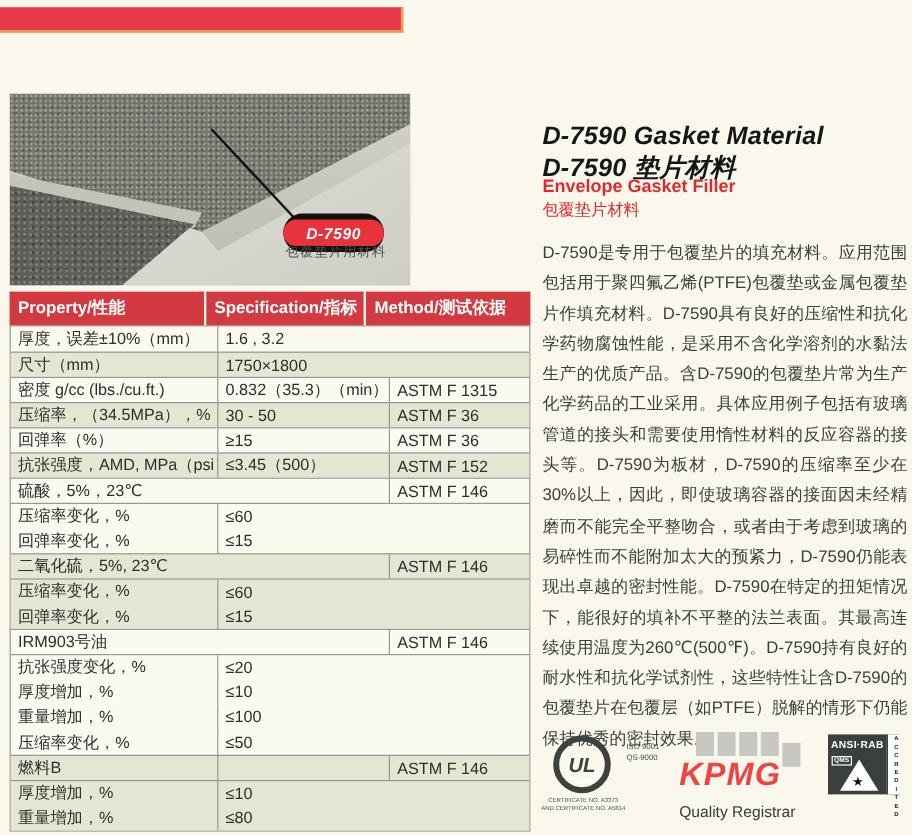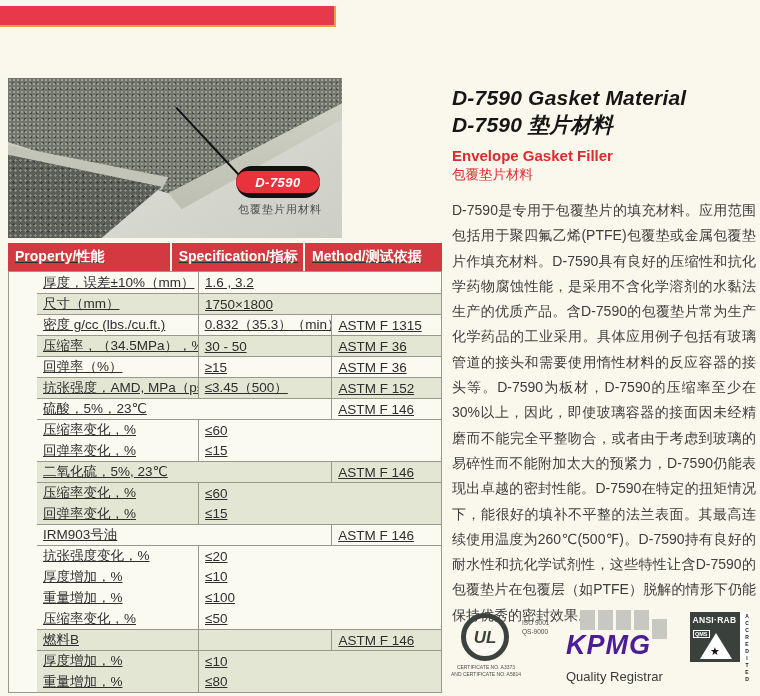--- a/index.html
+++ b/index.html
@@ -43,56 +43,56 @@
   .sheet-top-edge {
     position:absolute; inset:0;
     background:linear-gradient(#d3d5c9,#b8baae);
     clip-path:polygon(48% 72%, 100% 16%, 100% 26%, 52% 82%);
   }
   .callout-line {
     position:absolute; left:169px; top:29px; width:106px; height:2px;
     background:#111; transform:rotate(47deg); transform-origin:left top;
   }
   .callout-pill {
-    position:absolute; left:228px; top:88px; width:84px; height:32px;
+    position:absolute; left:228px; top:100px; width:84px; height:32px;
     background:#111; border-radius:16px; display:flex; align-items:center; justify-content:flex-start;
   }
   .callout-pill-inner {
     width:88px; height:22px; background:#E8323C; border-radius:11px;
     display:flex; align-items:center; justify-content:center;
     color:#fff; font-weight:bold; font-style:italic; font-size:13px; letter-spacing:0.5px;
   }
   .callout-caption {
     position:absolute; left:230px; top:124px; font-size:11px; color:#4b4b45; letter-spacing:1px;
   }
 
   
-  .title-block { position:absolute; left:452px; top:84px; }
+  .title-block { position:absolute; left:452px; top:100px; }
   .title-en, .title-cn {
     font-size:21px; font-weight:800; font-style:italic; color:#161616; line-height:27px; letter-spacing:0.2px;
   }
   .subtitle-block { position:absolute; left:452px; top:146px; }
   .subtitle-en { font-size:15px; font-weight:bold; color:#DD2A30; line-height:19px; }
   .subtitle-cn { font-size:13.5px; font-weight:normal; color:#DD2A30; line-height:19px; }
   .body-text {
     position:absolute; left:452px; top:198px; width:304px;
     font-size:14px; line-height:25.3px; color:#3d3d3d; text-align:justify;
   }
 
   
-  .spec-table { position:absolute; left:8px; top:243px; width:434px;text-decoration:underline; }
+  .spec-table { position:absolute; left:8px; top:243px; width:434px; }
   .thead { display:flex; height:28px; }
   .th {
     background:#D23940; color:#fff; font-weight:bold; font-size:14px;
     display:flex; align-items:center; padding-left:7px; height:100%;
   }
   .th1 { width:172px; border-right:2px solid #FAF8EC; }
   .th2 { width:140px; border-right:2px solid #FAF8EC; }
   .th3 { width:144px; }
-  .tbody { border:1px solid #97998E; background:#FBFAF1;padding-left:28px; }
+  .tbody { border:1px solid #97998E; background:#FBFAF1; }
   .trow { display:flex; height:21px; }
   .trow.sep { border-top:1px solid #97998E; }
   .trow.shade { background:#E4E6D4; }
   .tcell {
     height:100%; display:flex; align-items:center; padding:0 6px;
     font-size:13.5px; color:#2e2e2e; white-space:nowrap; overflow:hidden;
   }
   .c1 { width:172px; }
   .c2 { width:143px; border-left:1px solid #97998E; }
   .c3 { width:117px; border-left:1px solid #97998E; }
@@ -101,21 +101,21 @@
 
   
   .logos { position:absolute; left:448px; top:610px; width:308px; height:84px; }
   .ul-logo { position:absolute; left:12px; top:2px; width:50px; height:50px; }
   .ul-cert { position:absolute; left:-8px; top:54px; width:92px; text-align:center; font-size:5px; color:#4a4f4a; line-height:7px; }
   .iso-text { position:absolute; left:74px; top:8px; font-size:6.5px; color:#4a4f4a; line-height:9px; }
   .kpmg { position:absolute; left:118px; top:0; width:110px; }
   .kpmg-frames { position:relative; height:26px; }
   .kpmg-frame { position:absolute; top:0; width:15px; height:20px; background:#c7c8c1; }
   .kpmg-frame.f5 { top:9px; }
-  .kpmg-name { font-size:27px; font-weight:800; font-style:italic; color:#4c1d95; letter-spacing:1px; margin-top:-6px; }
+  .kpmg-name { font-size:27px; font-weight:800; font-style:italic; color:#ef4444; letter-spacing:1px; margin-top:-6px; }
   .kpmg-caption { font-size:13px; color:#3a3a38; margin-top:8px; }
   .ansi { position:absolute; left:242px; top:2px; width:60px; height:50px; background:#3a403b; display:flex; }
   .ansi-main { position:relative; width:49px; height:100%; }
   .ansi-title { color:#fff; font-size:8.5px; font-weight:bold; text-align:center; padding-top:3px; letter-spacing:0.3px; }
   .ansi-qms { position:absolute; left:3px; top:18px; color:#fff; font-size:5.5px; font-weight:bold; border:1px solid #fff; padding:0 1px; }
   .ansi-tri {
     position:absolute; left:10px; bottom:3px; width:0; height:0;
     border-left:16px solid transparent; border-right:16px solid transparent; border-bottom:26px solid #fff;
   }
   .ansi-star { position:absolute; left:20px; bottom:4px; color:#111; font-size:11px; }

